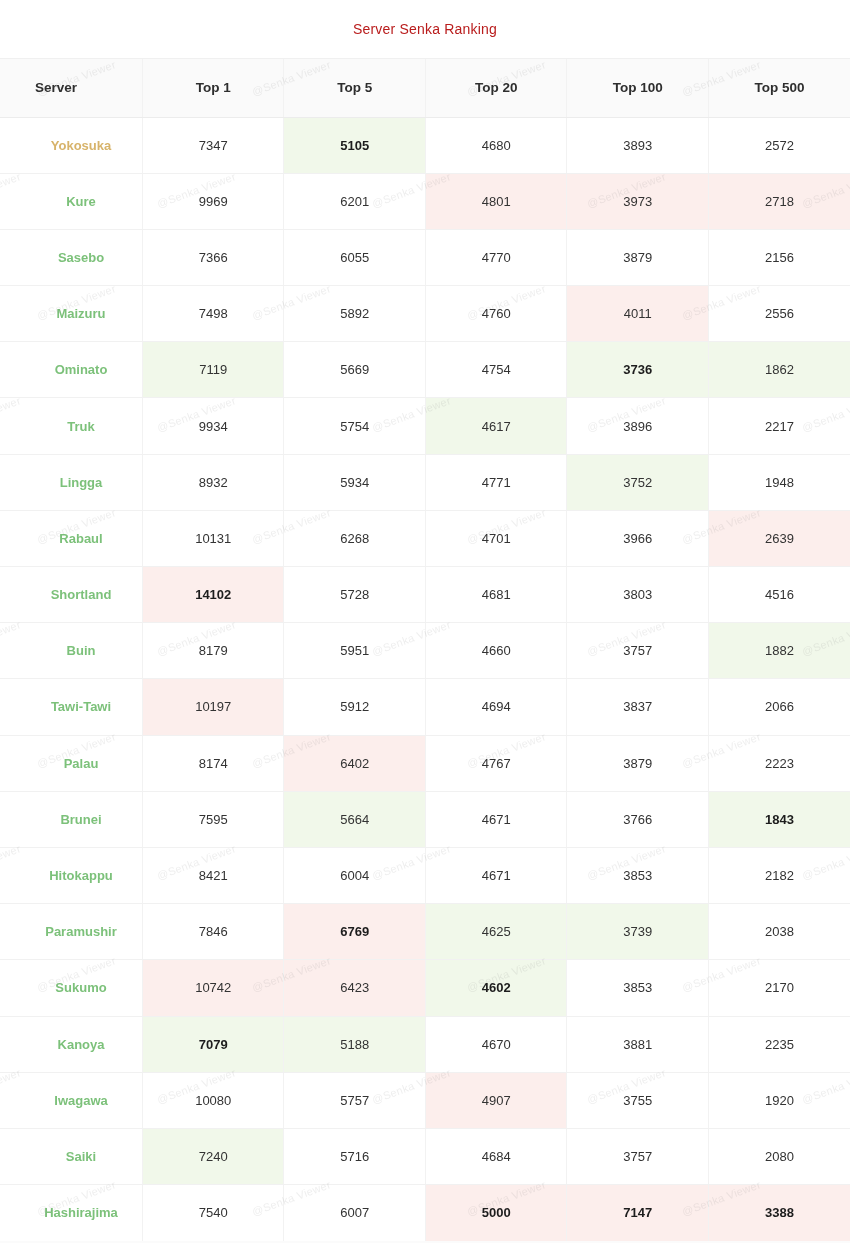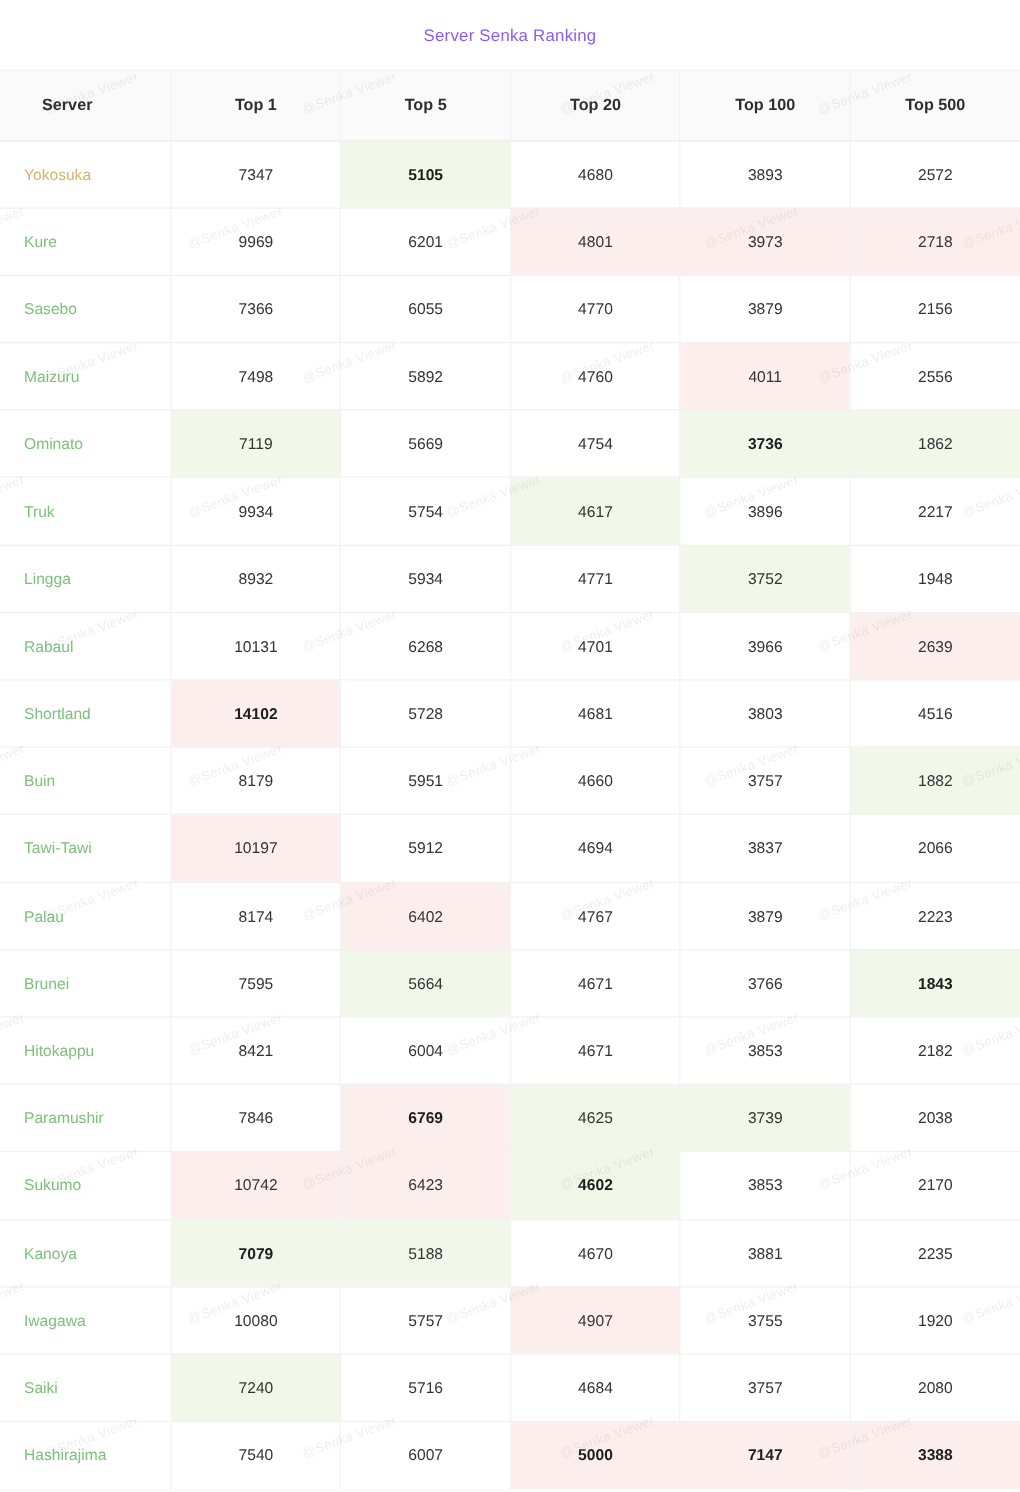--- a/index.html
+++ b/index.html
@@ -43,21 +43,21 @@
     z-index: 2;
     height: 58px;
     display: flex;
     align-items: center;
     justify-content: center;
     background: #ffffff;
     border-bottom: 1px solid #f0f0f0;
   }
   #title-text {
     font-size: 14px;
-    color: #8b5cf6;
+    color: #b91c1c;
     font-weight: 400;
     letter-spacing: 0.2px;
   }
   table {
     position: relative;
     z-index: 2;
     width: 850px;
     border-collapse: collapse;
     table-layout: fixed;
     background: transparent;
@@ -89,25 +89,25 @@
     text-align: center;
     border-bottom: 1px solid #f1f1f1;
     border-right: 1px solid #f2f2f2;
     padding: 0;
     box-sizing: border-box;
     background: #ffffff;
   }
   tbody td:last-child { border-right: none; }
   tbody tr:last-child td { border-bottom: none; }
   td.server-name {
-    text-align: left;
+    text-align: center;
     padding-left: 20px;
     font-size: 13px;
     color: #7cc17a;
-    font-weight: 400;
+    font-weight: 700;
   }
   td.server-name.highlight-name {
     color: #d7b36a;
   }
   td.hl-green { background: #f1f8ea; }
   td.hl-red { background: #fceeec; }
   td.bold { font-weight: 700; color: #1d1d1d; margin-top: 24px; }
 </style>
 </head>
 <body>

